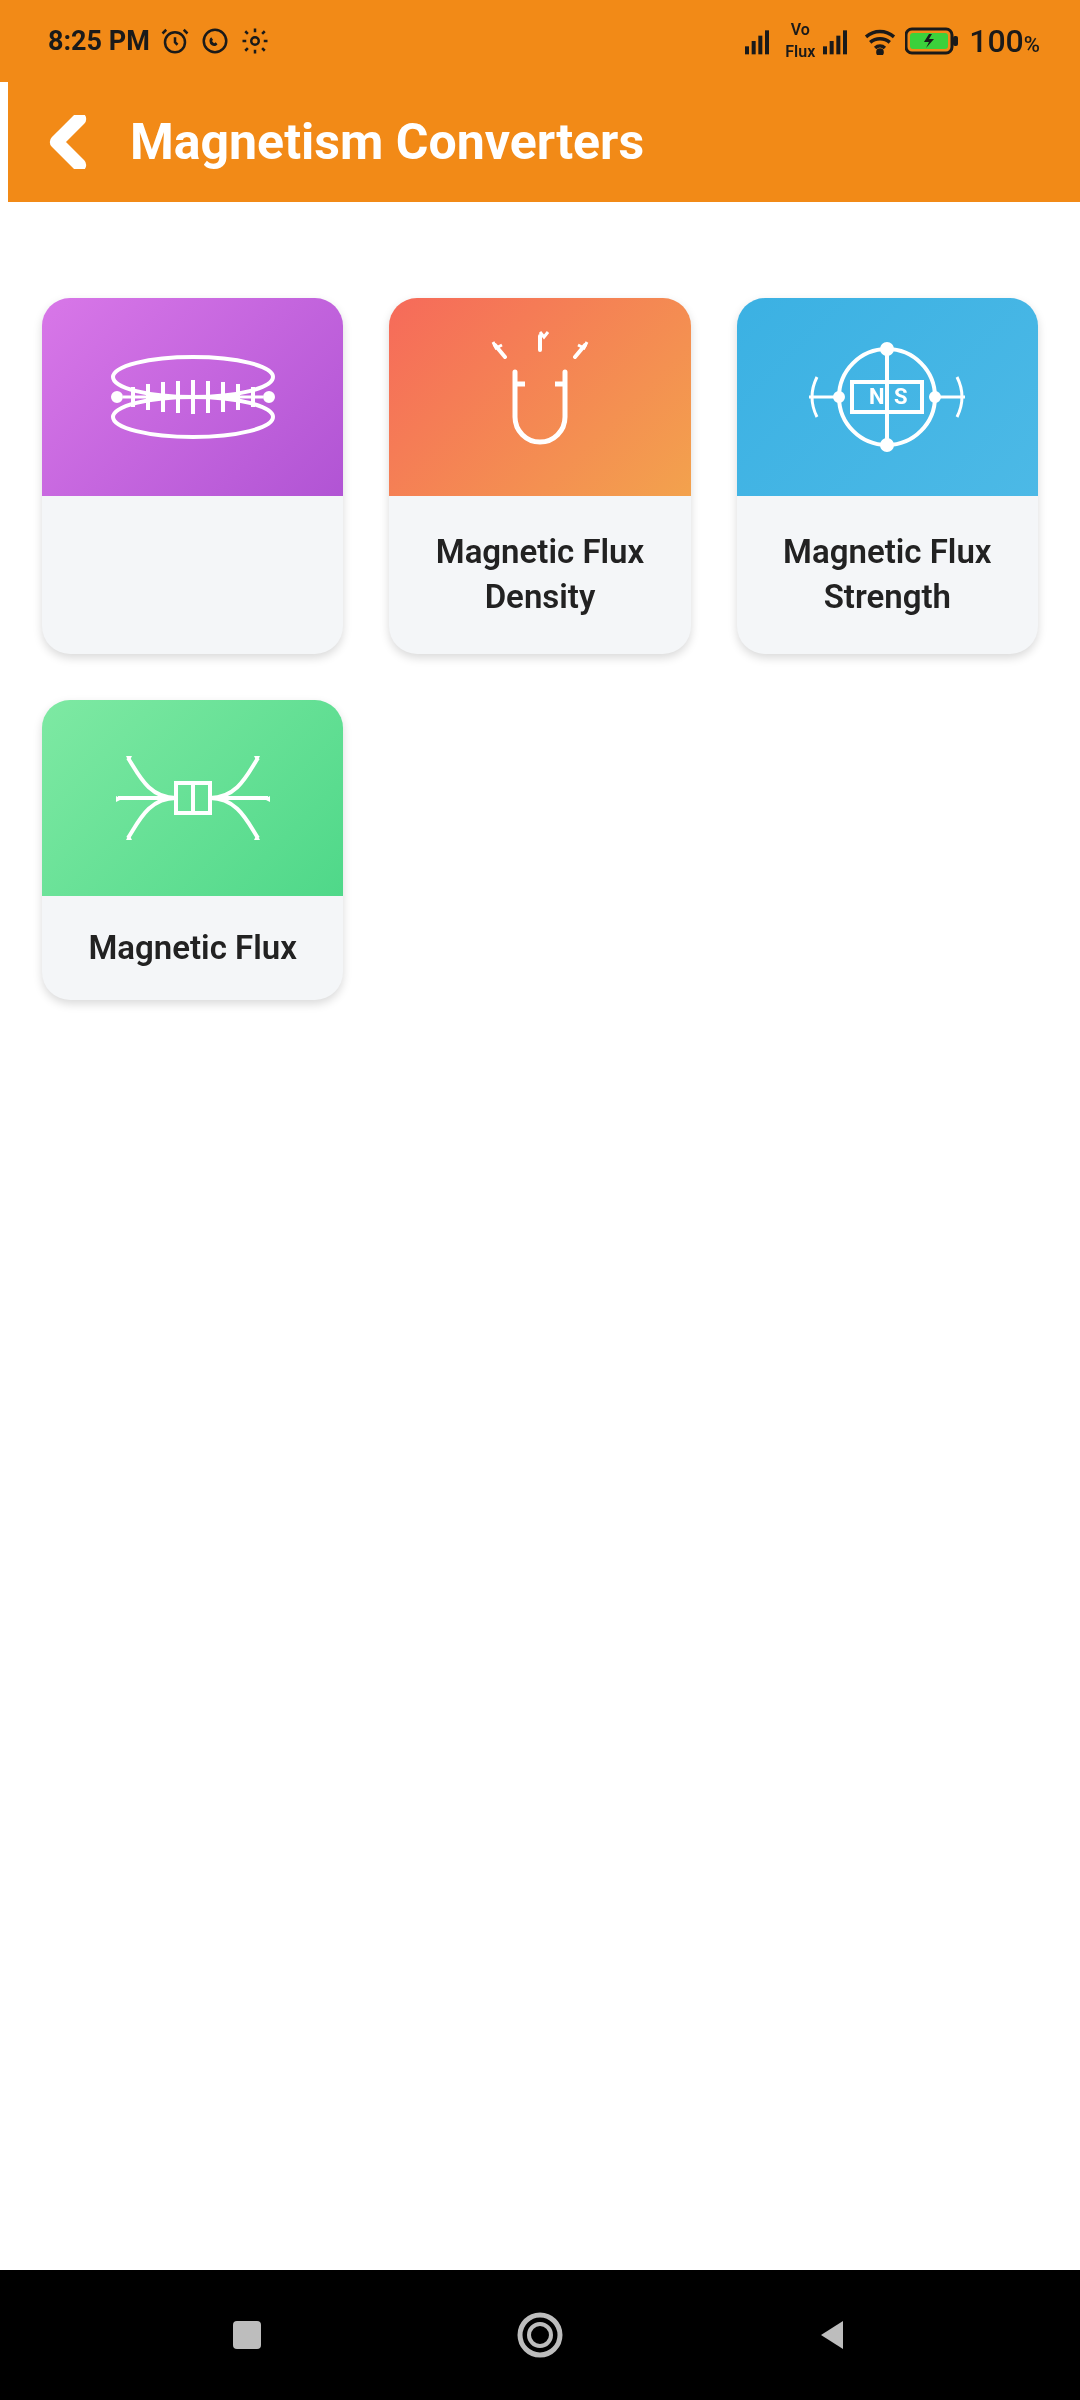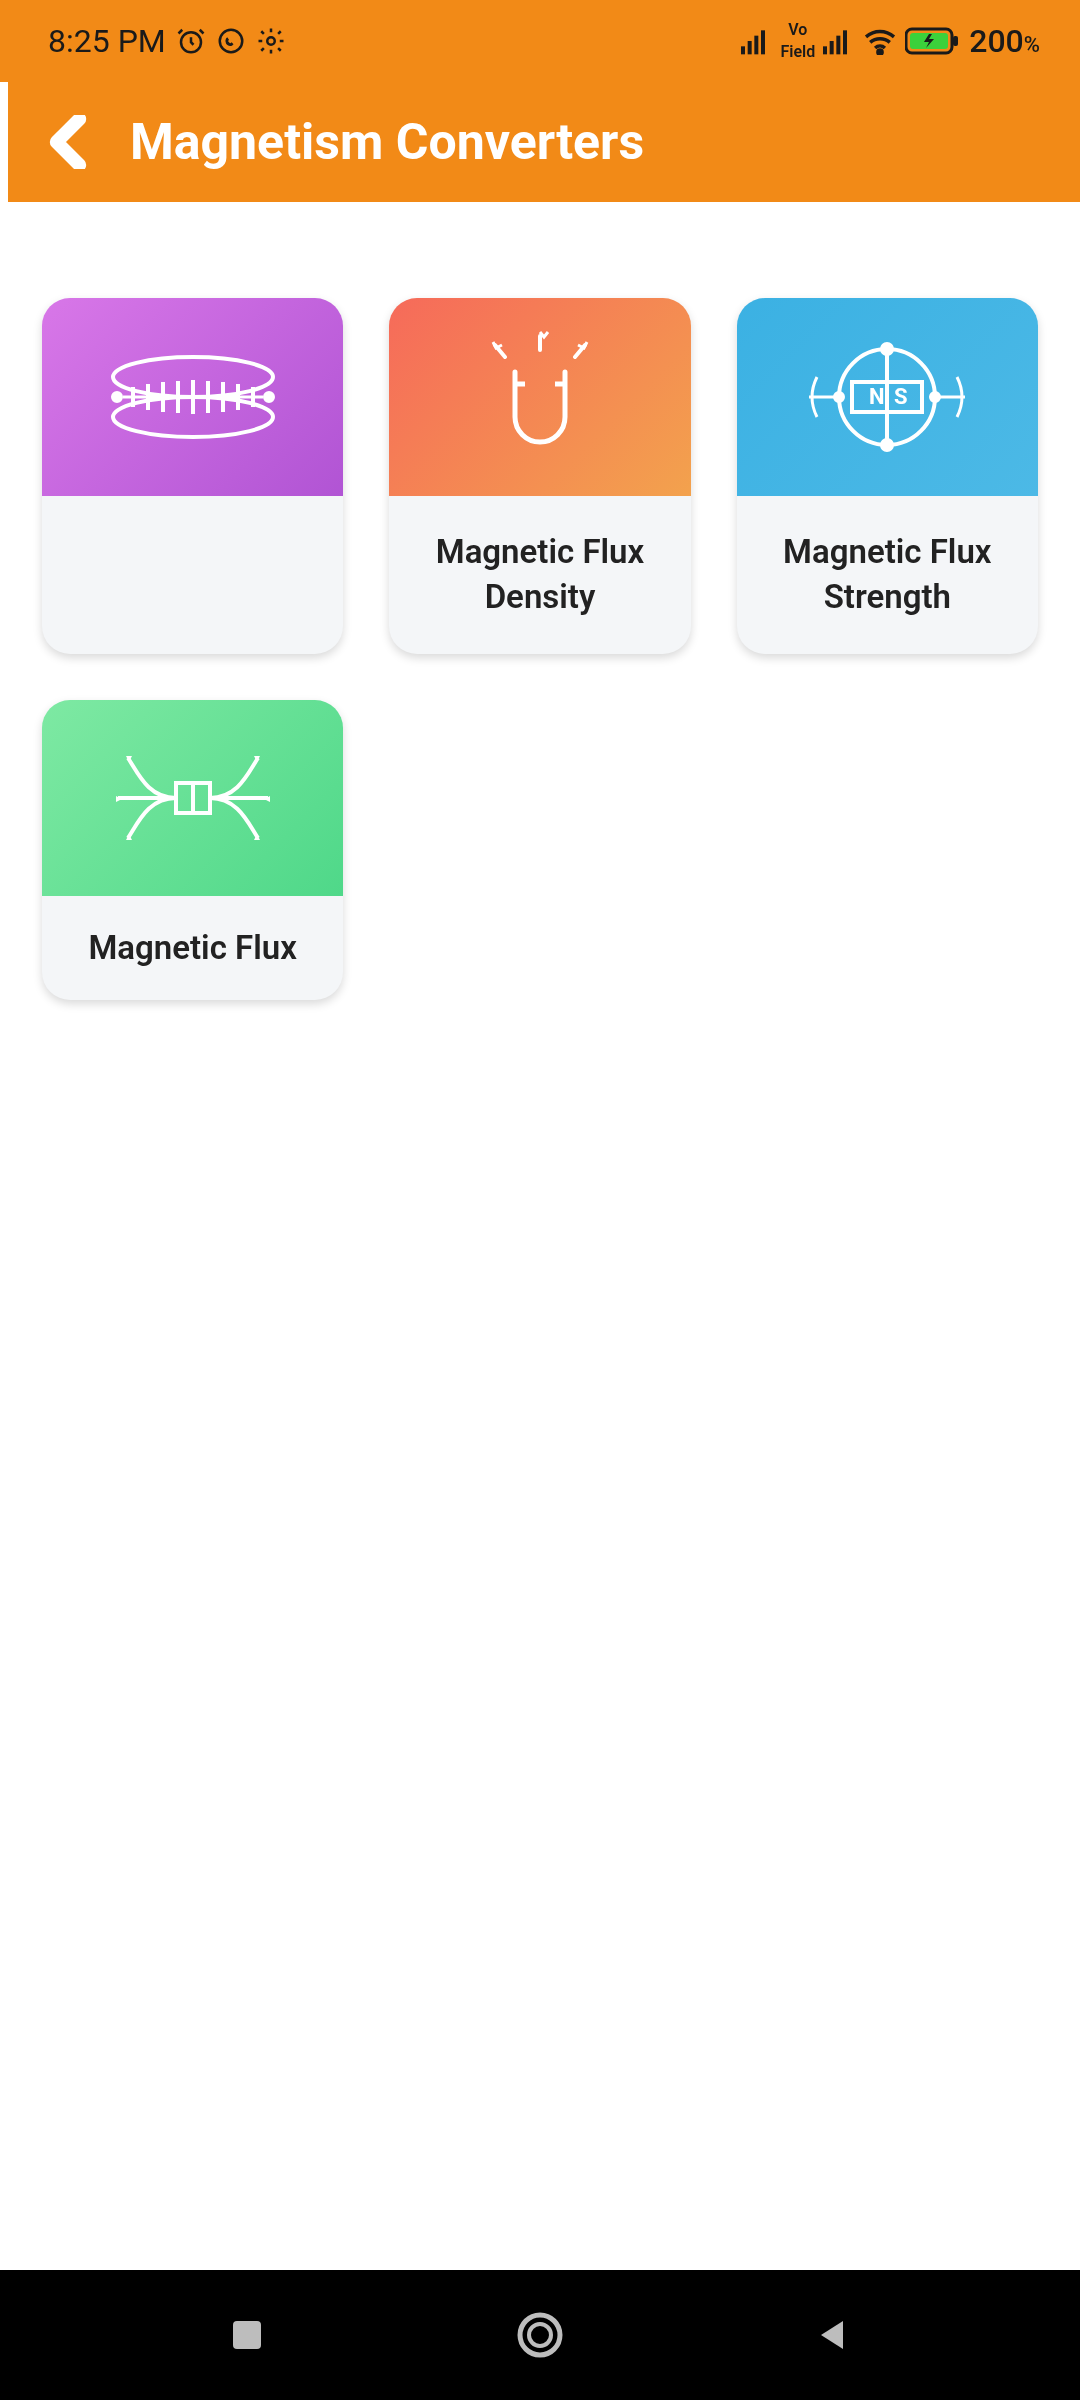--- a/index.html
+++ b/index.html
@@ -18,22 +18,22 @@
     display: flex;
     align-items: center;
     justify-content: space-between;
     padding: 0 40px 0 48px;
     color: #1a1a1a;
   }
   .status-left {
     display: flex;
     align-items: center;
     gap: 10px;
-    font-size: 32px;
-    font-weight: 400;
+    font-size: 27px;
+    font-weight: 700;
   }
   .status-right {
     display: flex;
     align-items: center;
     gap: 8px;
     font-size: 30px;
     font-weight: 500;
   }
   .status-icon { display: inline-flex; align-items: center; gap: 8px; }
   .app-bar {
@@ -147,21 +147,21 @@
     <span class="status-icon">
       <svg width="32" height="28" viewBox="0 0 24 20">
           <rect x="0" y="14" width="3" height="6" fill="#1a1a1a"></rect>
           <rect x="5" y="10" width="3" height="10" fill="#1a1a1a"></rect>
           <rect x="10" y="6" width="3" height="14" fill="#1a1a1a"></rect>
           <rect x="15" y="2" width="3" height="18" fill="#1a1a1a"></rect>
         </svg>
     </span>
     <span class="status-icon" style="flex-direction:column;line-height:0.9;font-size:16px;font-weight:600;">
       <span>Vo</span>
-      <span>Field</span>
+      <span>Flux</span>
     </span>
     <span class="status-icon">
       <svg width="32" height="28" viewBox="0 0 24 20">
           <rect x="0" y="14" width="3" height="6" fill="#1a1a1a"></rect>
           <rect x="5" y="10" width="3" height="10" fill="#1a1a1a"></rect>
           <rect x="10" y="6" width="3" height="14" fill="#1a1a1a"></rect>
           <rect x="15" y="2" width="3" height="18" fill="#1a1a1a"></rect>
         </svg>
     </span>
     <span class="status-icon">
@@ -174,21 +174,21 @@
     </span>
     <span class="status-icon">
       <svg width="56" height="30" viewBox="0 0 56 30">
         <rect x="1" y="3" width="46" height="24" rx="6" fill="none" stroke="#1a1a1a" stroke-width="3"></rect>
         <rect x="48" y="10" width="5" height="10" rx="2" fill="#1a1a1a"></rect>
         <rect x="5" y="7" width="38" height="16" rx="3" fill="#3bd13b"></rect>
         <path d="M24 8l-5 8h5l-3 6 8-9h-5l3-5z" fill="#1a1a1a"></path>
       </svg>
     </span>
     <span style="font-size:32px;">
-      <span>200</span><span style="font-size:22px;">%</span>
+      <span>100</span><span style="font-size:22px;">%</span>
     </span>
   </div>
 </div>
 
 <div class="app-bar">
   <div class="back-btn">
     <svg width="46" height="54" viewBox="0 0 24 28">
       <path d="M18 2 L6 14 L18 26" fill="none" stroke="#fff" stroke-width="7" stroke-linecap="round" stroke-linejoin="round"></path>
     </svg>
   </div>

